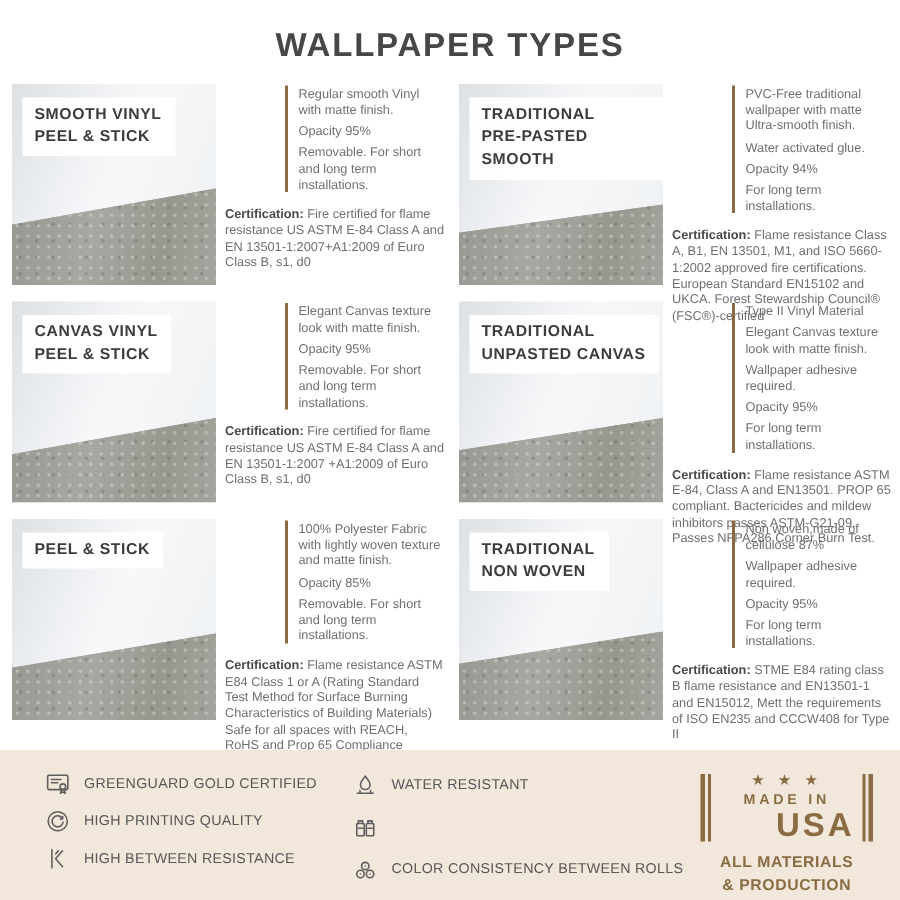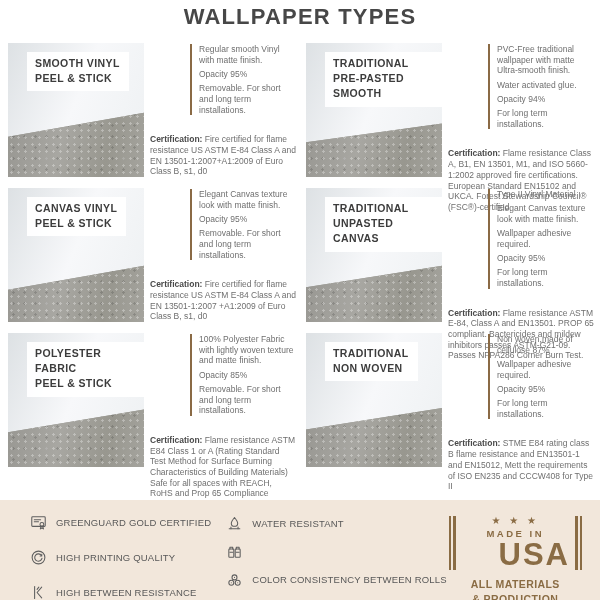--- a/index.html
+++ b/index.html
@@ -1,18 +1,18 @@
 <!DOCTYPE html>
 <html><head>
 <meta charset="utf-8">
 <style>
   html,body{margin:0;padding:0;width:600px;height:600px;background:#ffffff;
     font-family:"Liberation Sans",sans-serif;position:relative;overflow:hidden;}
 
-  .page-title{margin:0;padding:4px 0 13px;text-align:center;font-size:22px;
+  .page-title{margin:0;padding:17px 0 13px;text-align:center;font-size:22px;
     font-weight:600;letter-spacing:1.2px;color:#474747;}
 
   
   #panels{display:grid;grid-template-columns:136px 150px 136px 150px;
     grid-auto-rows:134px;column-gap:6px;row-gap:11px;padding-left:8px;}
 
   .panel-image{width:136px;height:134px;position:relative;overflow:hidden;
     background:linear-gradient(112deg,#dde1e4 0%,#f7f8fa 48%,#edf0f2 100%);}
   .concrete{position:absolute;inset:0;
     background-color:#9d9c96;
@@ -21,53 +21,53 @@
       radial-gradient(rgba(0,0,0,.14) 1px, transparent 1.4px),
       linear-gradient(102deg,#93928d 0%,#a8a7a2 45%,#98978f 75%,#a5a49e 100%);
     background-size:7px 7px,11px 11px,100% 100%;}
   .img-0 .concrete{clip-path:polygon(0 70%,100% 52%,100% 100%,0 100%);}
   .img-1 .concrete{clip-path:polygon(0 74%,100% 60%,100% 100%,0 100%);}
   .img-2 .concrete{clip-path:polygon(0 76%,100% 58%,100% 100%,0 100%);}
   .img-3 .concrete{clip-path:polygon(0 74%,100% 58%,100% 100%,0 100%);}
   .img-4 .concrete{clip-path:polygon(0 74%,100% 57%,100% 100%,0 100%);}
   .img-5 .concrete{clip-path:polygon(0 72%,100% 56%,100% 100%,0 100%);}
 
-  .panel-label{position:absolute;top:9px;left:19px;background:rgba(255,255,255,.95);
+  .panel-label{position:absolute;top:9px;left:7px;background:rgba(255,255,255,.95);
     padding:4px 9px 5px 8px;font-size:10.5px;font-weight:600;color:#3c3c3c;
     line-height:1.45;letter-spacing:.4px;}
 
   .panel-text{height:134px;overflow:visible;padding:1px 4px 0 0;
     font-size:8.5px;line-height:1.26;color:#6f6f6f;}
   .desc{border-left:2px solid #8a6a45;padding-left:7px;margin-left:40px;}
   .desc p{margin:0 0 3.5px;}
   .desc p:last-child{margin-bottom:0;}
-  .cert{margin-top:19px;}
+  .cert{margin-top:9px;}
   .cert p{margin:0;}
   .cert strong{color:#4a4a4a;font-weight:700;}
 
   
   .footer{position:absolute;left:0;bottom:0;width:600px;height:100px;
     background:#f2e7db;box-sizing:border-box;display:flex;
     padding:14px 18px 0 30px;}
-  .col-left{width:205px;display:flex;flex-direction:column;gap:18px;}
+  .col-left{width:205px;display:flex;flex-direction:column;gap:8px;}
   .col-mid{width:232px;display:flex;flex-direction:column;gap:11px;padding-top:1px;}
   .feature{display:flex;align-items:center;gap:9px;color:#585858;
     font-size:9.5px;letter-spacing:.2px;}
   .feature svg{flex:0 0 auto;}
 
   .badge-wrap{flex:1;display:flex;justify-content:center;align-items:flex-start;
     padding-top:2px;}
   .badge{display:flex;flex-direction:column;align-items:center;color:#8a6c44;}
   .badge-top{display:flex;align-items:stretch;}
   .badge-bars{display:flex;gap:2px;}
   .badge-bars div{width:2.5px;background:#8a6c44;}
   .badge-center{display:flex;flex-direction:column;align-items:center;padding:0 5px;}
   .badge-stars{font-size:10px;letter-spacing:3px;line-height:1;padding-bottom:2px;white-space:nowrap;}
   .badge-madein{font-size:9.5px;font-weight:700;letter-spacing:2.5px;line-height:1.2;}
-  .badge-usa{font-size:31px;font-weight:700;letter-spacing:2px;line-height:1;margin-left:38px;}
+  .badge-usa{font-size:22px;font-weight:700;letter-spacing:2px;line-height:1;margin-left:38px;}
   .badge-sub{margin-top:7px;font-size:10.5px;font-weight:700;text-align:center;
     line-height:1.35;letter-spacing:.4px;}
 </style>
 </head>
 <body>
 
 <h1 class="page-title">WALLPAPER TYPES</h1>
 
 <div id="panels">
     <div class="panel-image img-0">
@@ -137,21 +137,20 @@
         <p>Opacity 95%</p>
         <p>For long term installations.</p>
       </div>
       <div class="cert">
         <p><strong>Certification: </strong>Flame resistance ASTM E-84, Class A and EN13501. PROP 65 compliant. Bactericides and mildew inhibitors passes ASTM-G21-09. Passes NFPA286 Corner Burn Test.</p>
       </div>
     </div>
     <div class="panel-image img-4">
       <div class="concrete"></div>
       <div class="panel-label">
-        <div>POLYESTER FABRIC</div>
         <div>PEEL &amp; STICK</div>
       </div>
     </div>
     <div class="panel-text">
       <div class="desc">
         <p>100% Polyester Fabric with lightly woven texture and matte finish.</p>
         <p>Opacity 85%</p>
         <p>Removable.  For short and long term installations.</p>
       </div>
       <div class="cert">

